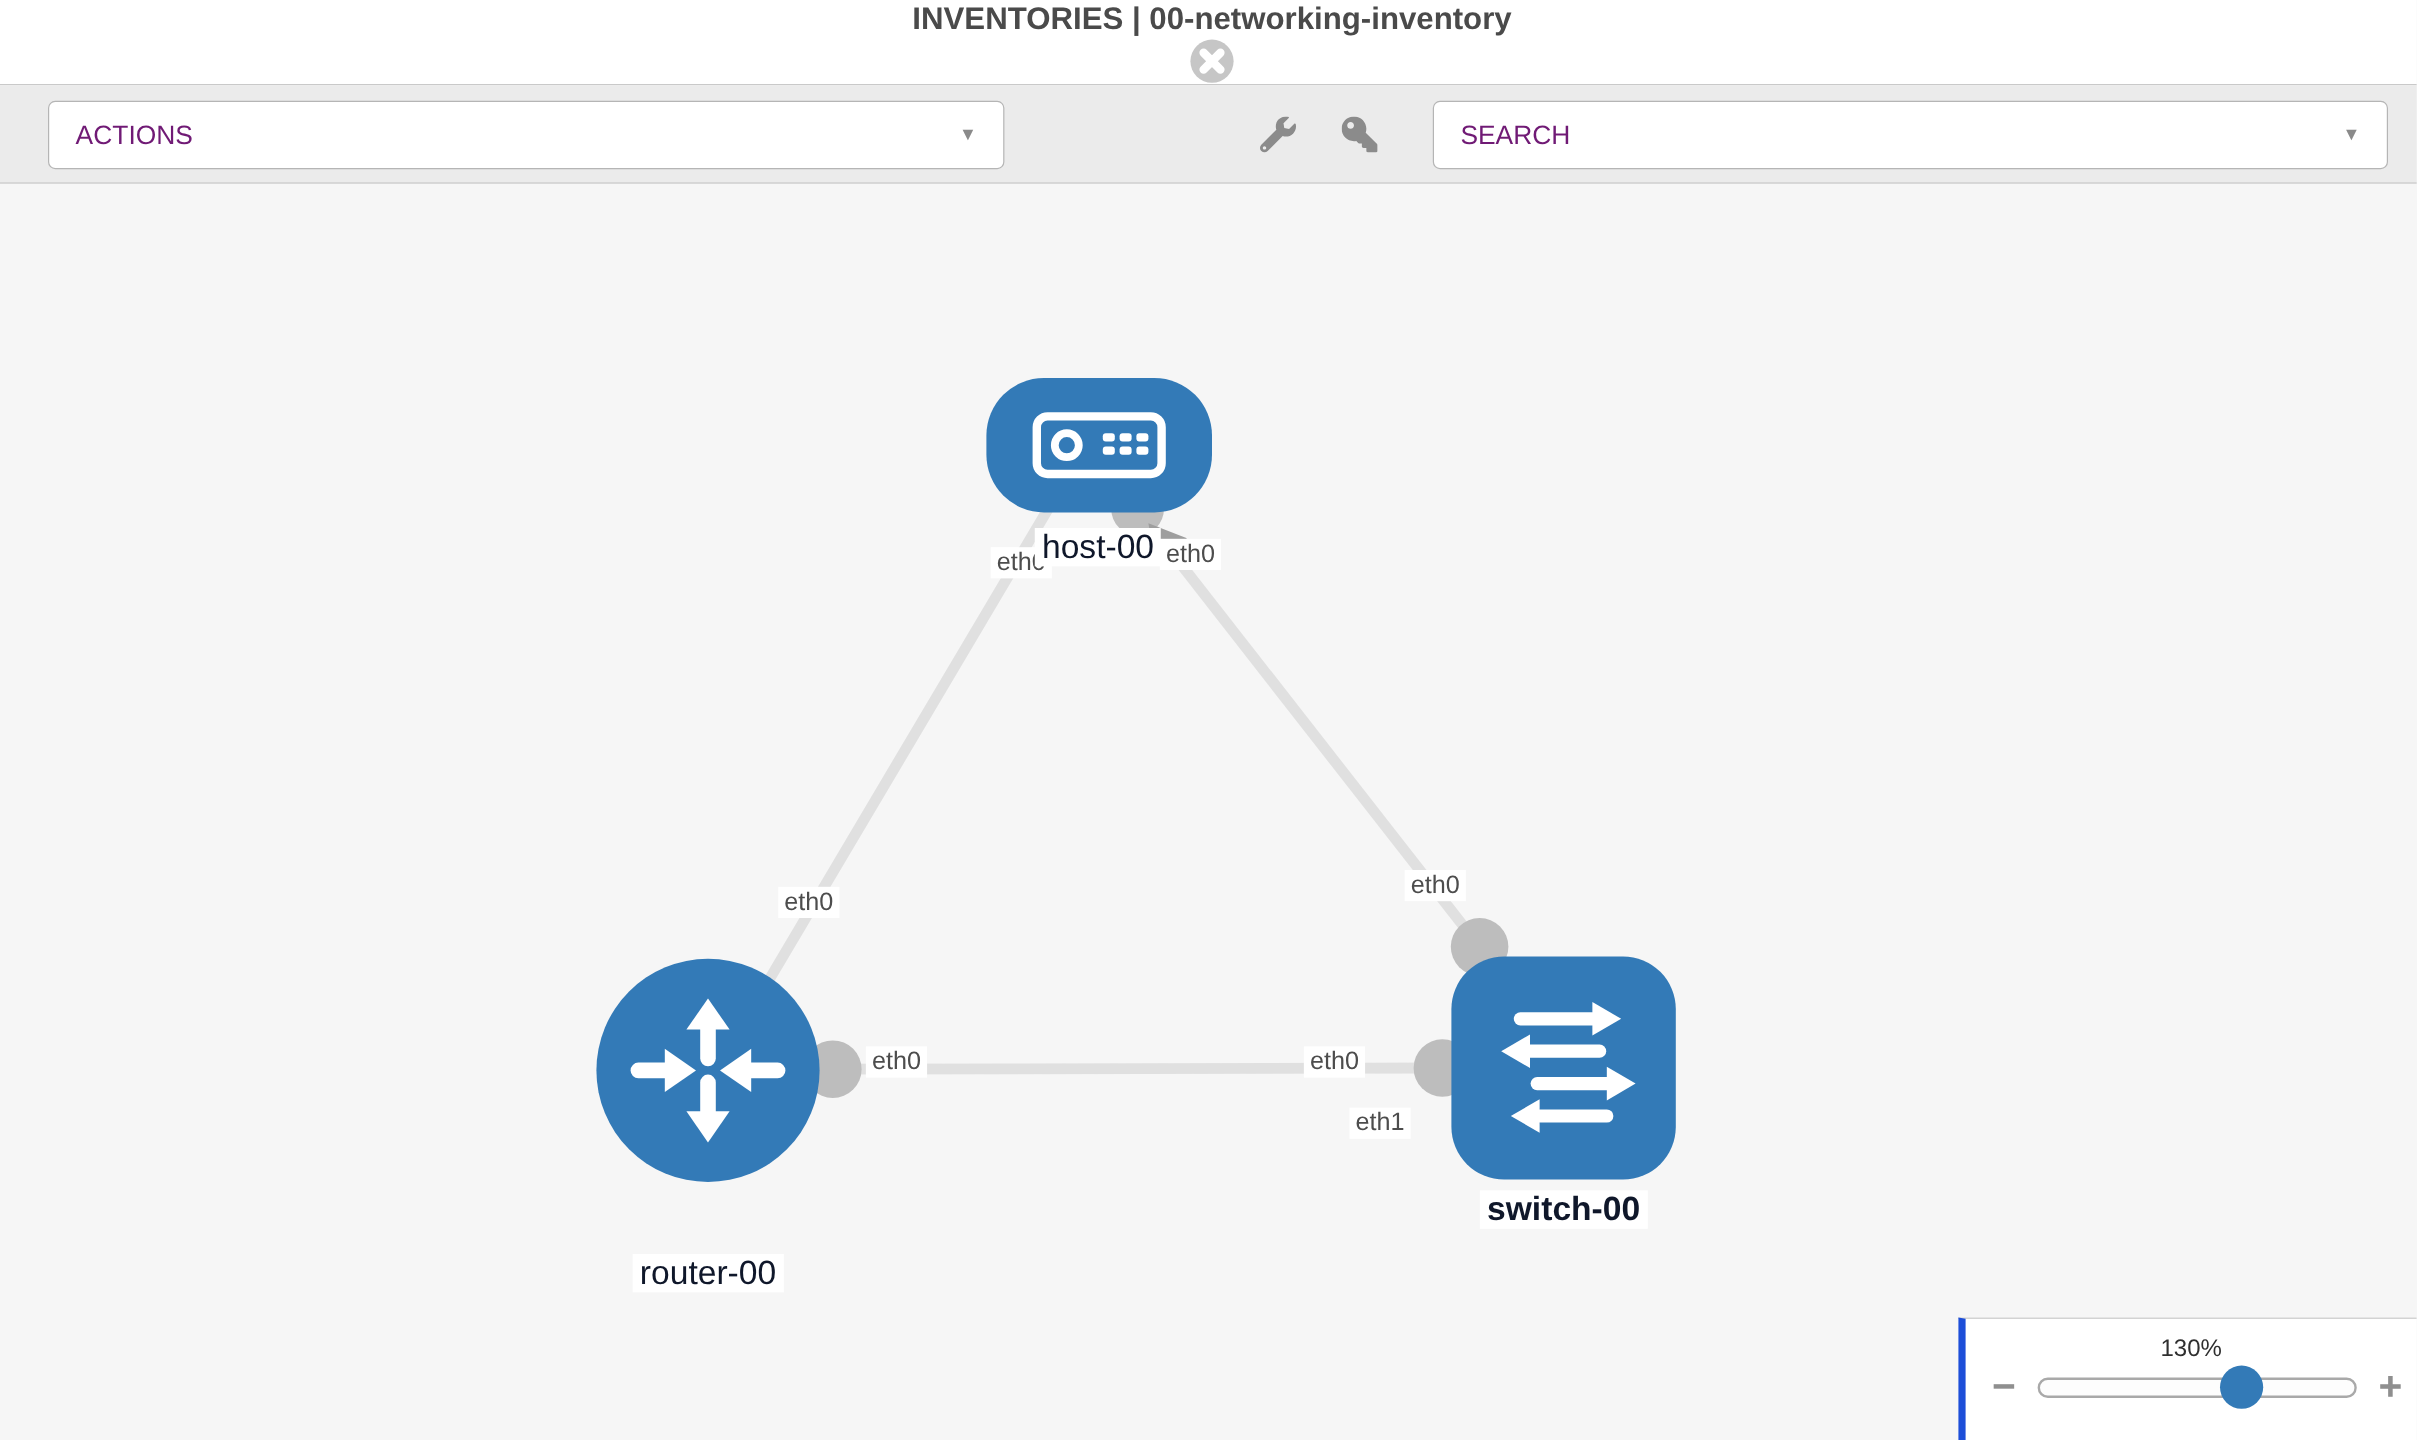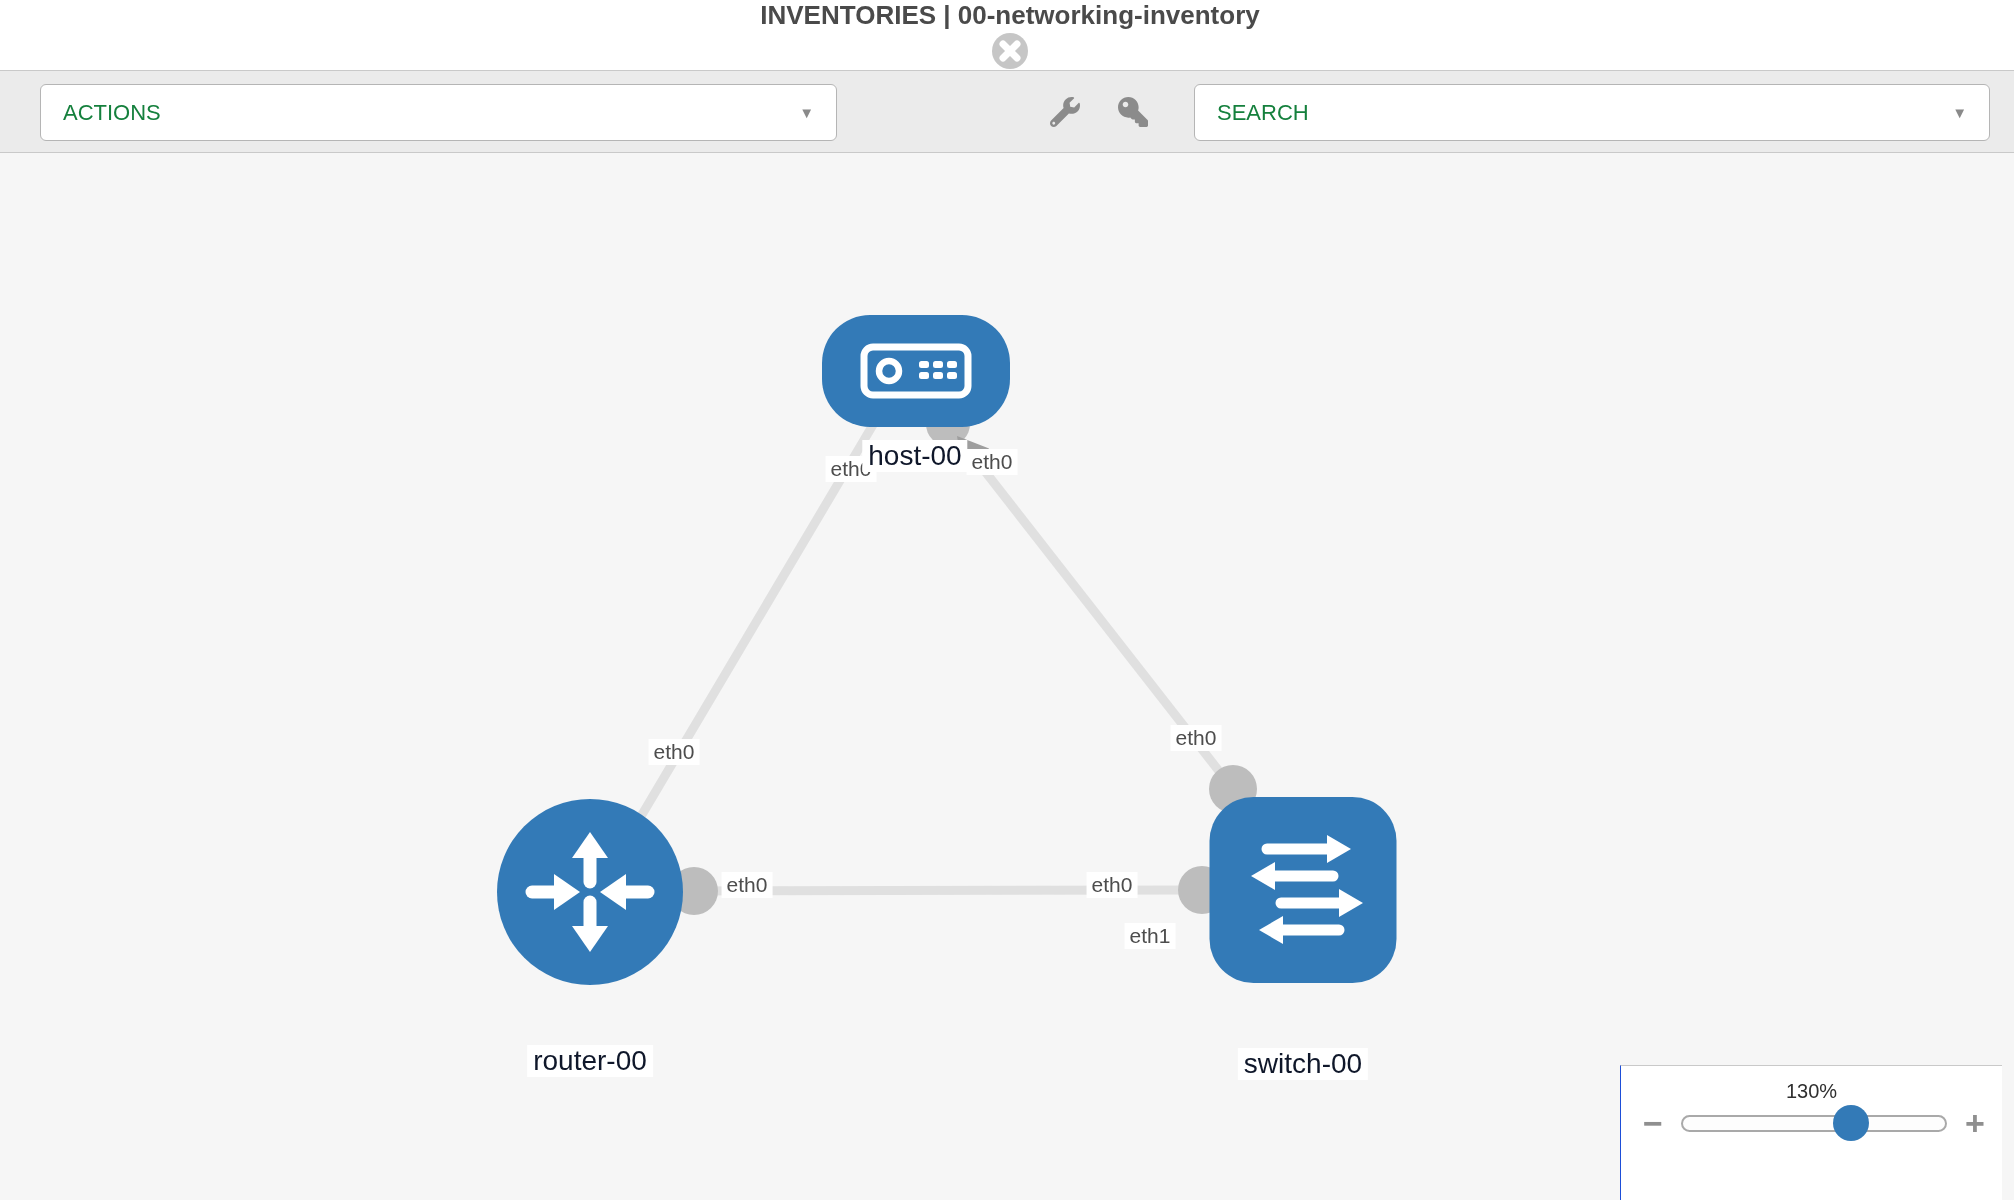--- a/index.html
+++ b/index.html
@@ -13,40 +13,40 @@
   .hdr h1 { font-size:26px; font-weight:bold; color:#4a4a4a; letter-spacing:0; }
   .closebtn { background:none; border:none; cursor:pointer; width:38px; height:38px; padding:0; }
 
   
   .tb { position:absolute; top:71px; left:0; width:100%; height:82px; background:#ebebeb;
         border-bottom:1px solid #c9c9c9; z-index:10; }
   .selectbox { position:absolute; top:13px; height:57px; background:#fff;
                border:1px solid #b5b5b5; border-radius:6px; display:flex;
                align-items:center; justify-content:space-between; padding:0 22px;
                cursor:pointer; }
-  .selectbox .lbl { font-size:22px; color:#15803d; }
+  .selectbox .lbl { font-size:22px; color:#701a75; }
   .caret { font-size:15px; color:#8a8a8a; }
   .sel-actions { left:40px; width:797px; }
   .sel-search  { left:1182px; width:796px;margin-left:12px; }
   .tools { position:absolute; left:1046px; top:0; height:82px; display:flex;
            align-items:center; gap:30px; }
   .iconbtn { background:none; border:none; cursor:pointer; width:38px; height:38px;
              display:flex; align-items:center; justify-content:center; padding:0; }
 
   
   #topo { position:absolute; left:0; top:0; width:2014px; height:1200px; z-index:1; }
   #labels { position:absolute; left:0; top:0; width:2014px; height:1200px; z-index:2; pointer-events:none; }
   .chip { position:absolute; transform:translate(-50%,-50%); background:#fff;
           white-space:nowrap; color:#4d4d4d; }
   .chip.eth  { font-size:21px; padding:1px 5px; }
   .chip.name { font-size:28px; padding:0 6px; color:#0f172a; }
 
   
-  .zoom-panel { position:absolute; right:12px; bottom:0; width:382px; height:135px;
-                background:#fff; border-top:1px solid #c9c9c9; border-left:1px solid #1d4ed8;
+  .zoom-panel { position:absolute; right:0; bottom:0; width:382px; height:102px;
+                background:#fff; border-top:1px solid #c9c9c9; border-left:6px solid #1d4ed8;
                 z-index:20; }
   .zoom-level { text-align:center; font-size:20px; color:#2f2f2f; margin-top:14px; }
   .zoom-row { display:flex; align-items:center; margin-top:8px; padding-left:20px; }
   .zbtn { font-size:34px; font-weight:bold; color:#8f8f8f; width:24px; line-height:24px;
           text-align:center; cursor:pointer; user-select:none; }
   .ztrack { position:relative; width:266px; height:17px; border:2px solid #a9a9a9;
             border-radius:9px; background:#fdfdfd; margin:0 16px; cursor:pointer; }
   .zthumb { position:absolute; top:50%; width:36px; height:36px; border-radius:50%;
             background:#337ab7; transform:translate(-50%,-50%); cursor:grab; }
 </style>
@@ -105,21 +105,21 @@
 <div id="labels">
     <div class="chip eth" style="left: 851px; top: 469px;">eth0</div>
     <div class="chip eth" style="left: 992px; top: 462px;">eth0</div>
     <div class="chip eth" style="left: 674px; top: 752px;">eth0</div>
     <div class="chip eth" style="left: 747px; top: 885px;">eth0</div>
     <div class="chip eth" style="left: 1112px; top: 885px;">eth0</div>
     <div class="chip eth" style="left: 1150px; top: 936px;">eth1</div>
     <div class="chip eth" style="left: 1196px; top: 738px;">eth0</div>
     <div class="chip name" style="left: 915px; top: 456px;">host-00</div>
     <div class="chip name" style="left: 590px; top: 1061px;">router-00</div>
-    <div class="chip name" style="left: 1303px; top: 1064px;">switch-00</div>
+    <div class="chip name" style="left: 1303px; top: 1008px; font-weight: bold;">switch-00</div>
   </div>
 
 <header class="hdr">
   <h1>INVENTORIES | 00-networking-inventory</h1>
   <button class="closebtn">
     <svg width="38" height="38" viewBox="0 0 38 38">
       <circle cx="19" cy="19" r="18" fill="#c6c6c6"></circle>
       <line x1="12" y1="12" x2="26" y2="26" stroke="#fff" stroke-width="7" stroke-linecap="round"></line>
       <line x1="26" y1="12" x2="12" y2="26" stroke="#fff" stroke-width="7" stroke-linecap="round"></line>
     </svg>

